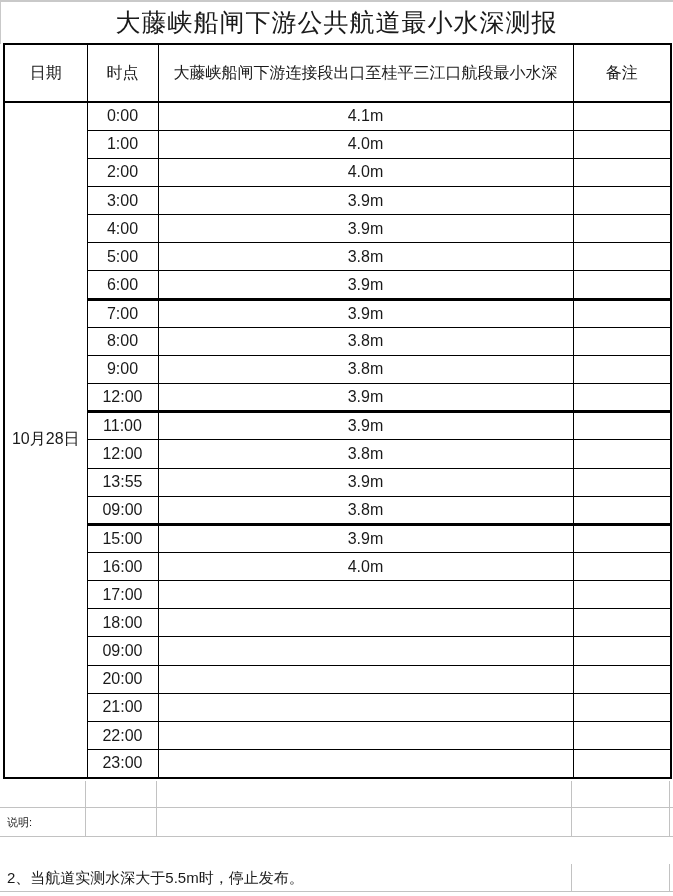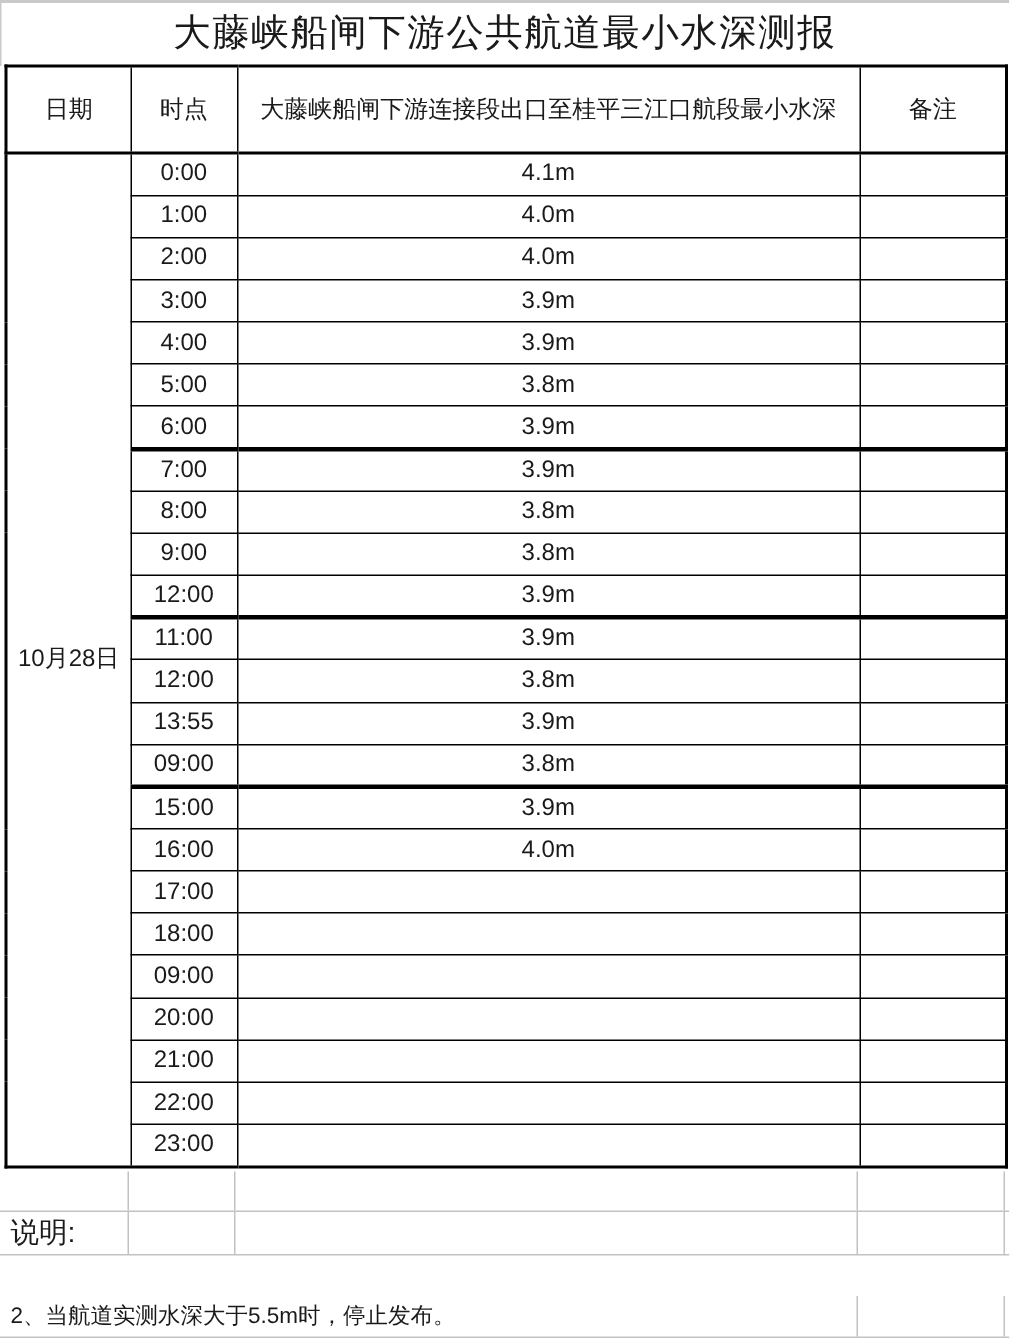--- a/index.html
+++ b/index.html
@@ -45,21 +45,21 @@
   
   .grow{position:absolute;left:0;width:673px;display:flex;border-bottom:1px solid var(--grid,#c2c2c2);box-sizing:border-box;}
   .grow .gcell{box-sizing:border-box;height:100%;}
   .grow .gv{border-right:1px solid var(--grid,#c2c2c2);}
   .gtext{
     font-size:15px;line-height:inherit;padding-left:7px;white-space:nowrap;
     overflow:visible;
   }
   #grow-a{top:781px;height:27px;}
   #grow-b{top:808px;height:29px;line-height:29px;}
-  #grow-b .gtext{font-size:19px;}
+  #grow-b .gtext{font-size:11px;}
   #grow-c{top:837px;height:27px;line-height:27px;}
   #grow-d{top:864px;height:28px;line-height:28px;}
   .w1{width:86px;}.w2{width:71px;}.w3{width:415px;}.w4{width:98px;}.w5{width:572px;}
 </style>
 </head>
 <body>
 
 <div id="page" style="--line: #000000; --grid: #c2c2c2; --text: #1a1a1a; --bg: #ffffff; --edge: #c9c9c9;">
   <div class="top-edge"></div>
   <div class="left-edge"></div>

